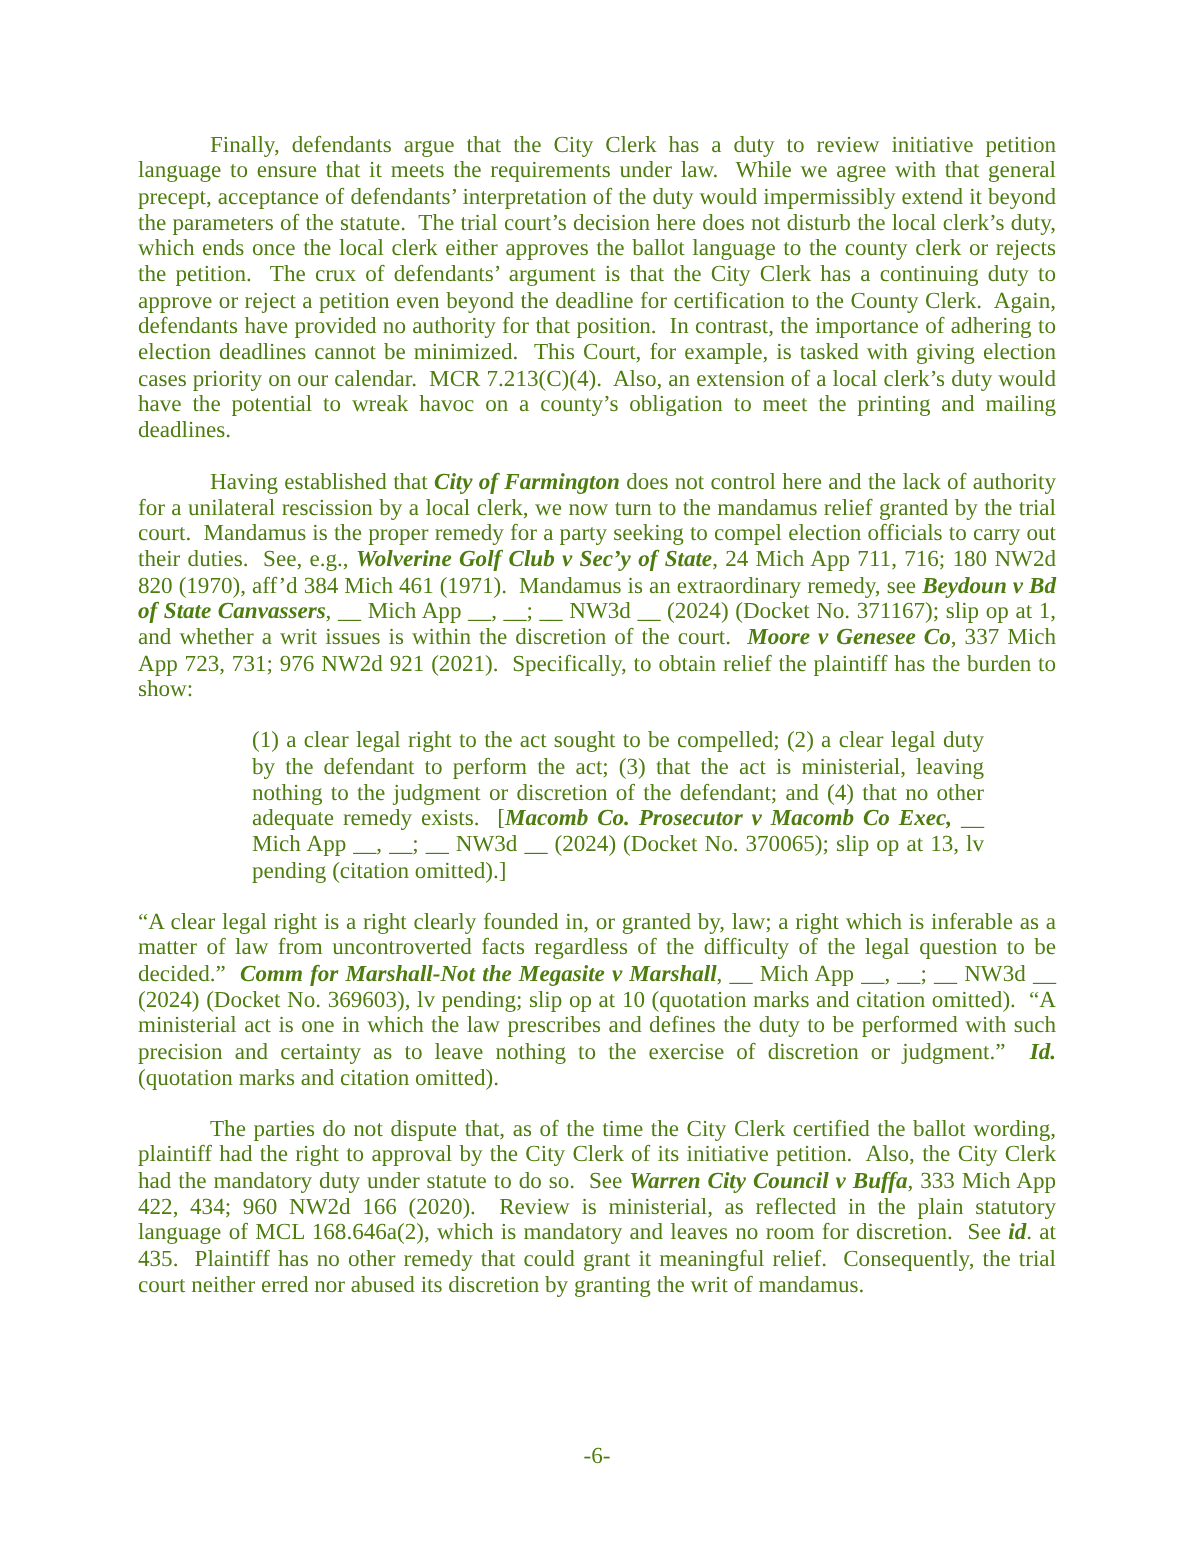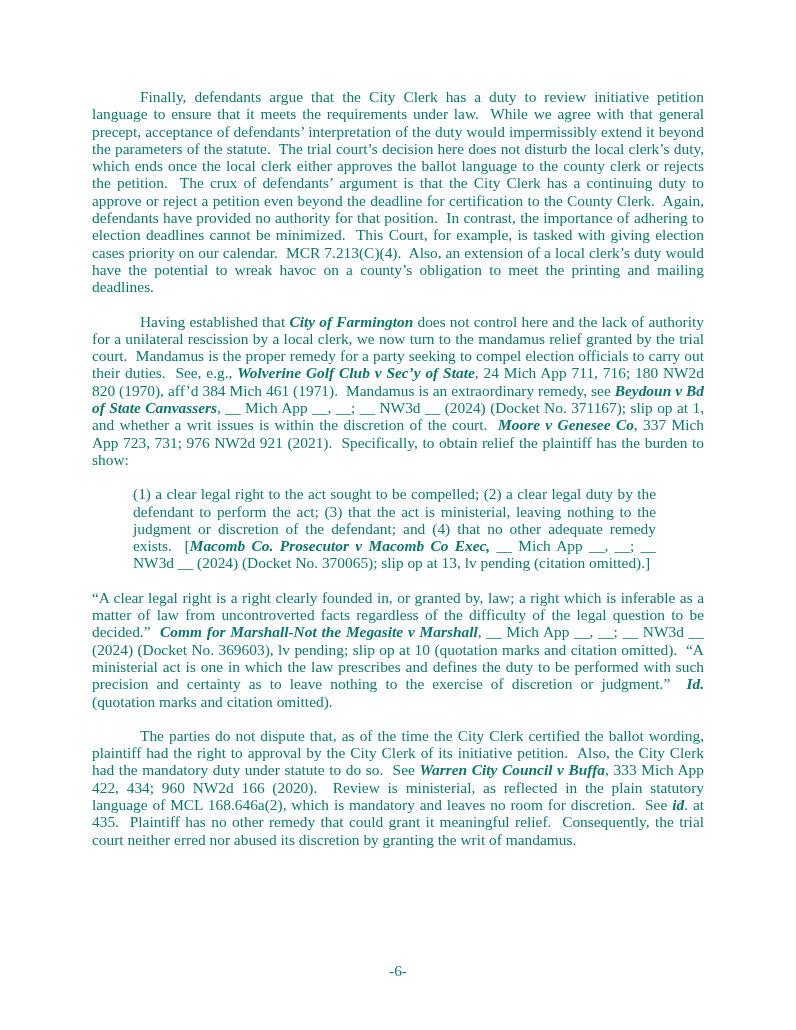--- a/index.html
+++ b/index.html
@@ -25,41 +25,41 @@
     line-height: 17.3px;
     text-align: justify;
   }
   .content p {
     margin: 0 0 17px 0;
   }
   p.body-indent {
     text-indent: 48px;
   }
   p.block-quote {
-    margin-left: 41px;
+    margin-left: 76px;
     margin-right: 48px;
   }
   .italic {
     font-style: italic;
     font-weight: bold;
   }
   .page-footer {
     position: absolute;
     left: 0;
     right: 0;
     top: 962px;
     text-align: center;
     font-size: 15.4px;
     line-height: 17.3px;
   }
 </style>
 </head>
 <body>
 
-<div class="page" style="background: rgb(255, 255, 255); color: #0f766e;">
+<div class="page" style="background: rgb(255, 255, 255); color: #4d7c0f;">
   <main class="content" id="doc-body">
       <p class="body-indent"><span>Finally, defendants argue that the City Clerk has a duty to review initiative petition language to ensure that it meets the requirements under law.&nbsp; While we agree with that general precept, acceptance of defendants’ interpretation of the duty would impermissibly extend it beyond the parameters of the statute.&nbsp; The trial court’s decision here does not disturb the local clerk’s duty, which ends once the local clerk either approves the ballot language to the county clerk or rejects the petition.&nbsp; The crux of defendants’ argument is that the City Clerk has a continuing duty to approve or reject a petition even beyond the deadline for certification to the County Clerk.&nbsp; Again, defendants have provided no authority for that position.&nbsp; In contrast, the importance of adhering to election deadlines cannot be minimized.&nbsp; This Court, for example, is tasked with giving election cases priority on our calendar.&nbsp; MCR 7.213(C)(4).&nbsp; Also, an extension of a local clerk’s duty would have the potential to wreak havoc on a county’s obligation to meet the printing and mailing deadlines.</span></p>
       <p class="body-indent"><span>Having established that </span><span class="italic">City of Farmington</span><span> does not control here and the lack of authority for a unilateral rescission by a local clerk, we now turn to the mandamus relief granted by the trial court.&nbsp; Mandamus is the proper remedy for a party seeking to compel election officials to carry out their duties.&nbsp; See, e.g., </span><span class="italic">Wolverine Golf Club v Sec’y of State</span><span>, 24 Mich App 711, 716; 180 NW2d 820 (1970), aff’d 384 Mich 461 (1971).&nbsp; Mandamus is an extraordinary remedy, see </span><span class="italic">Beydoun v Bd of State Canvassers</span><span>, __ Mich App __, __; __ NW3d __ (2024) (Docket No. 371167); slip op at 1, and whether a writ issues is within the discretion of the court.&nbsp; </span><span class="italic">Moore v Genesee Co</span><span>, 337 Mich App 723, 731; 976 NW2d 921 (2021).&nbsp; Specifically, to obtain relief the plaintiff has the burden to show:</span></p>
       <p class="block-quote"><span>(1) a clear legal right to the act sought to be compelled; (2) a clear legal duty by the defendant to perform the act; (3) that the act is ministerial, leaving nothing to the judgment or discretion of the defendant; and (4) that no other adequate remedy exists.&nbsp; [</span><span class="italic">Macomb Co. Prosecutor v Macomb Co Exec,</span><span> __ Mich App __, __; __ NW3d __ (2024) (Docket No. 370065); slip op at 13, lv pending (citation omitted).]</span></p>
       <p class="body"><span>“A clear legal right is a right clearly founded in, or granted by, law; a right which is inferable as a matter of law from uncontroverted facts regardless of the difficulty of the legal question to be decided.”&nbsp; </span><span class="italic">Comm for Marshall-Not the Megasite v Marshall</span><span>, __ Mich App __, __; __ NW3d __ (2024) (Docket No. 369603), lv pending; slip op at 10 (quotation marks and citation omitted).&nbsp; “A ministerial act is one in which the law prescribes and defines the duty to be performed with such precision and certainty as to leave nothing to the exercise of discretion or judgment.”&nbsp; </span><span class="italic">Id.</span><span> (quotation marks and citation omitted).</span></p>
       <p class="body-indent"><span>The parties do not dispute that, as of the time the City Clerk certified the ballot wording, plaintiff had the right to approval by the City Clerk of its initiative petition.&nbsp; Also, the City Clerk had the mandatory duty under statute to do so.&nbsp; See </span><span class="italic">Warren City Council v Buffa</span><span>, 333 Mich App 422, 434; 960 NW2d 166 (2020).&nbsp; Review is ministerial, as reflected in the plain statutory language of MCL 168.646a(2), which is mandatory and leaves no room for discretion.&nbsp; See </span><span class="italic">id</span><span>. at 435.&nbsp; Plaintiff has no other remedy that could grant it meaningful relief.&nbsp; Consequently, the trial court neither erred nor abused its discretion by granting the writ of mandamus.</span></p>
     </main>
   <footer class="page-footer">
     <span>-6-</span>
   </footer>

